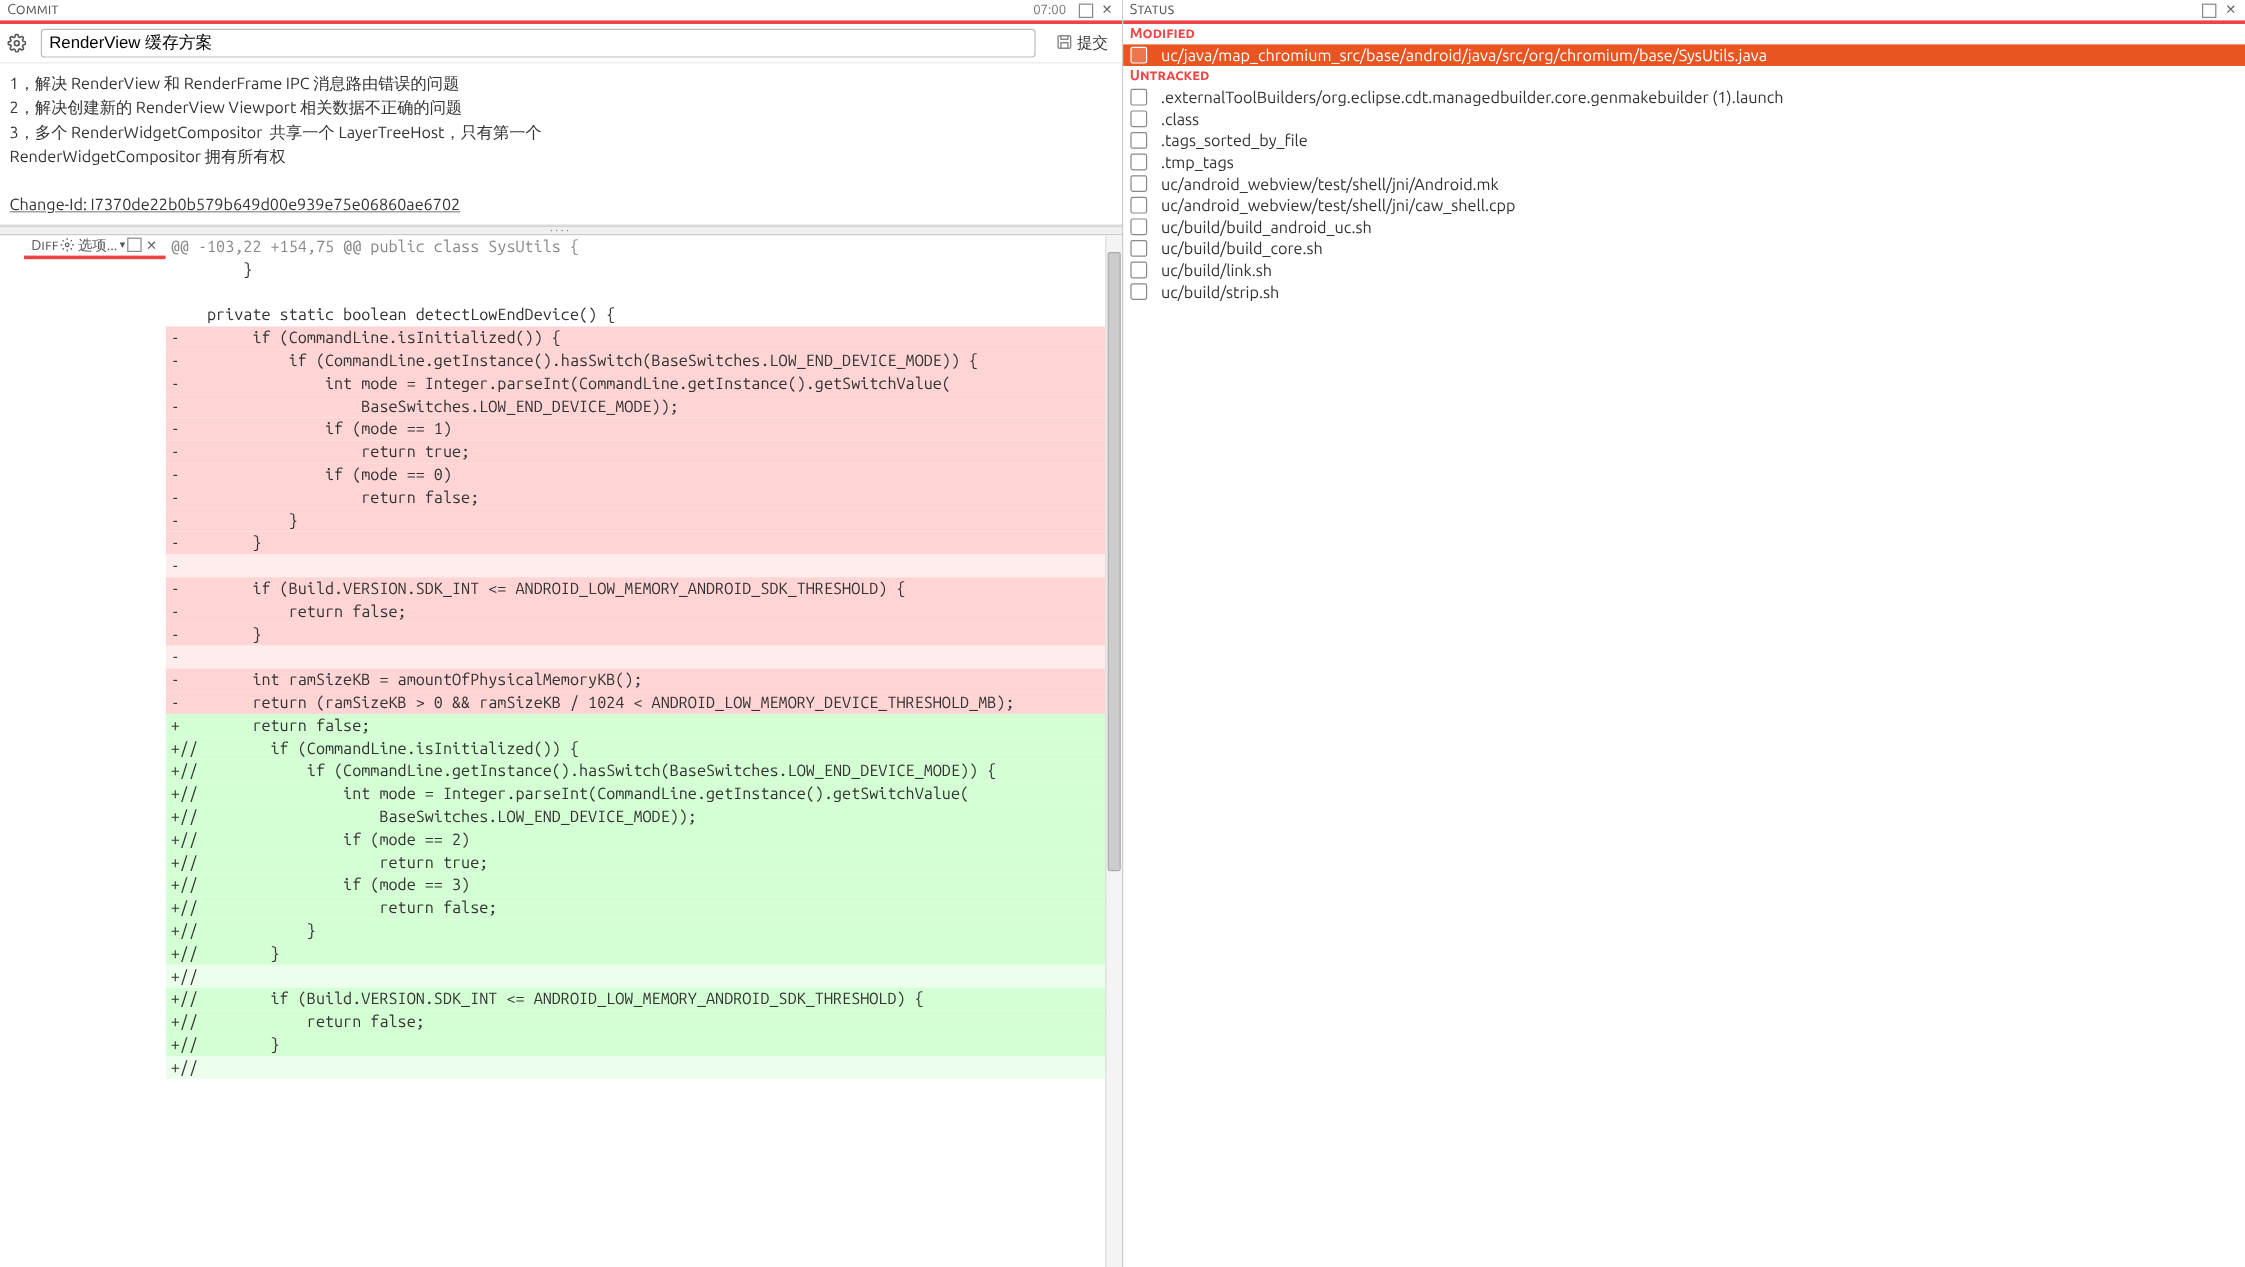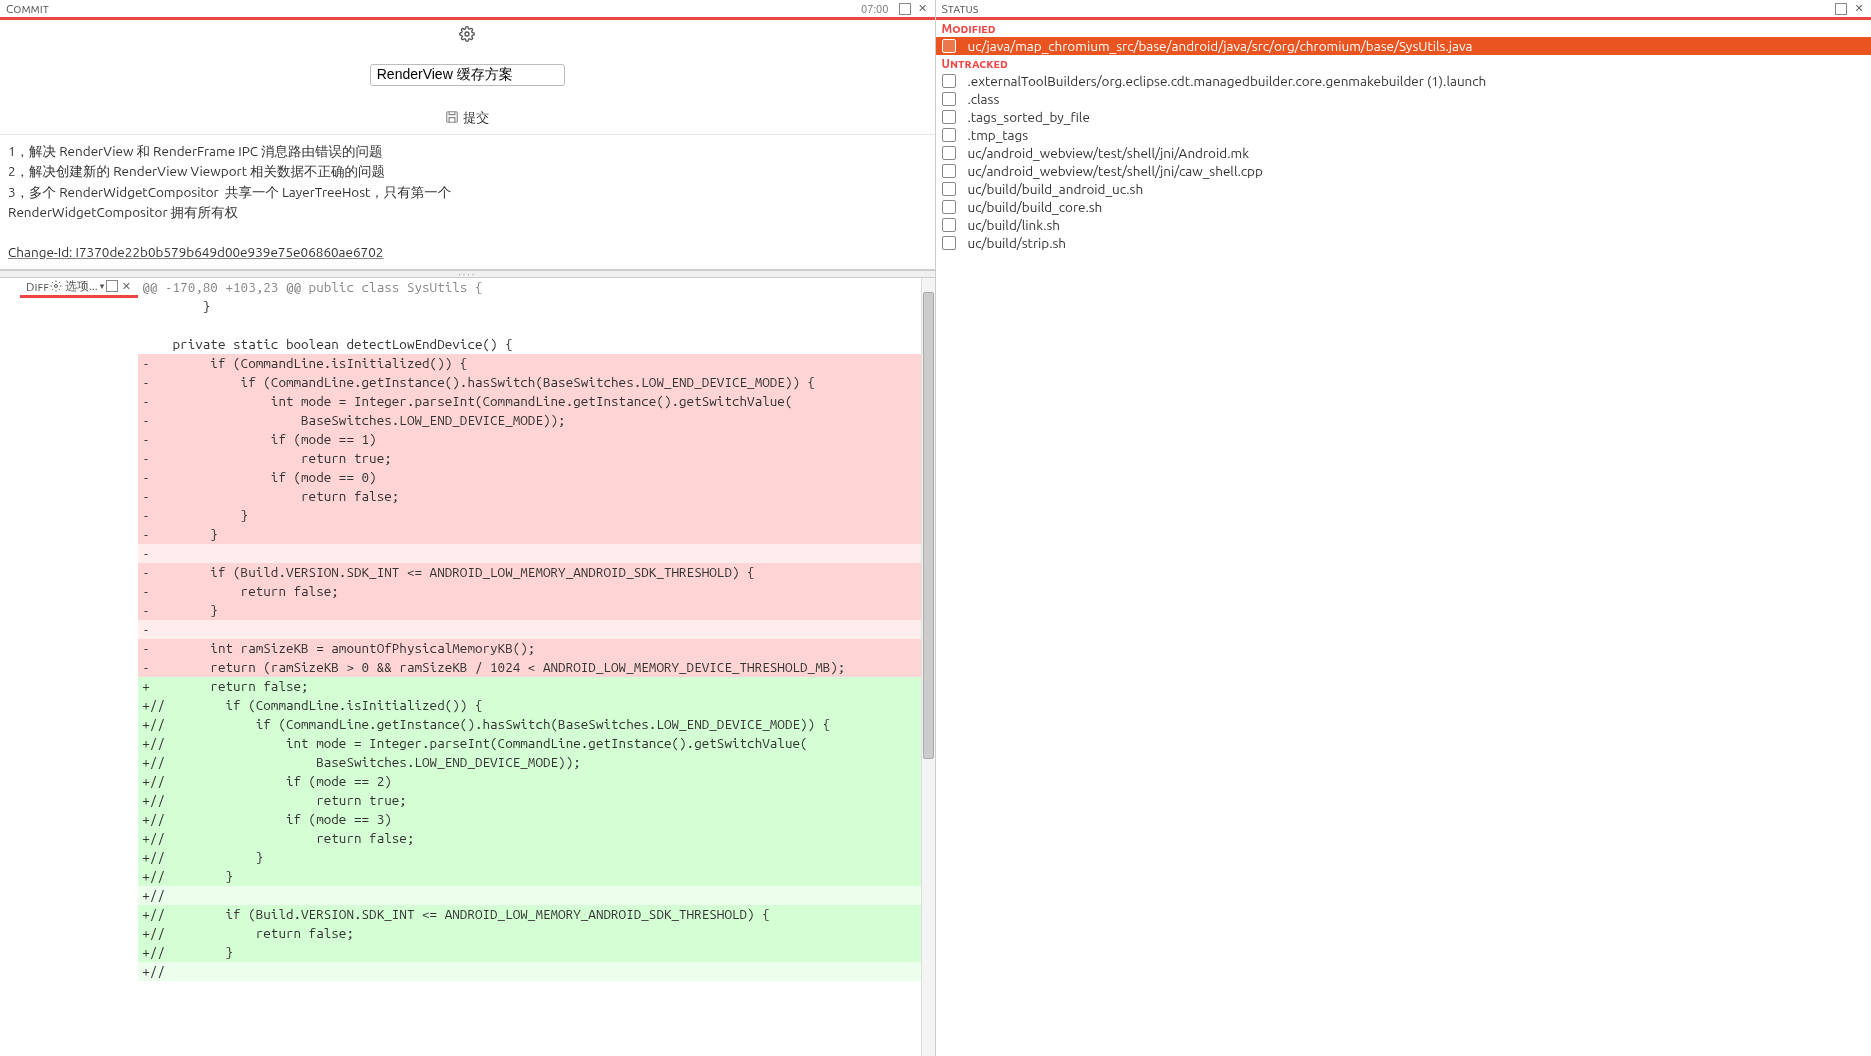--- a/index.html
+++ b/index.html
@@ -43,23 +43,22 @@
 }
 .commit-block {
   display: flex;
   flex-direction: column;
   border-bottom: 1px solid #ccc;
 }
 .commit-row {
   display: flex;
   align-items: center;
   padding: 4px;
-  gap: 20px;
+  gap: 10px;
   border-bottom: 1px solid #e5e5e5;
-  flex-direction: column;
 }
 .gear {
   width: 20px;
   height: 20px;
   display: inline-flex;
   align-items: center;
   justify-content: center;
   color: #555;
   cursor: pointer;
 }
@@ -276,21 +275,21 @@
                 <path d="M12 1v3M12 20v3M4.2 4.2l2.1 2.1M17.7 17.7l2.1 2.1M1 12h3M20 12h3M4.2 19.8l2.1-2.1M17.7 6.3l2.1-2.1"></path>
               </svg>
           </span>
           <span>选项...</span>
           <span style="font-size:9px">▾</span>
           <span class="small-box"></span>
           <span class="close-x">✕</span>
         </div>
       </div>
       <div class="diff-body" id="diff-body">
-        <div class="diff-line diff-hunk">@@ -170,80 +103,23 @@ public class SysUtils {</div>
+        <div class="diff-line diff-hunk">@@ -103,22 +154,75 @@ public class SysUtils {</div>
           <div class="diff-line diff-ctx">        }</div>
           <div class="diff-line diff-ctx"> </div>
           <div class="diff-line diff-ctx">    private static boolean detectLowEndDevice() {</div>
           <div class="diff-line diff-del">-        if (CommandLine.isInitialized()) {</div>
           <div class="diff-line diff-del">-            if (CommandLine.getInstance().hasSwitch(BaseSwitches.LOW_END_DEVICE_MODE)) {</div>
           <div class="diff-line diff-del">-                int mode = Integer.parseInt(CommandLine.getInstance().getSwitchValue(</div>
           <div class="diff-line diff-del">-                    BaseSwitches.LOW_END_DEVICE_MODE));</div>
           <div class="diff-line diff-del">-                if (mode == 1)</div>
           <div class="diff-line diff-del">-                    return true;</div>
           <div class="diff-line diff-del">-                if (mode == 0)</div>

